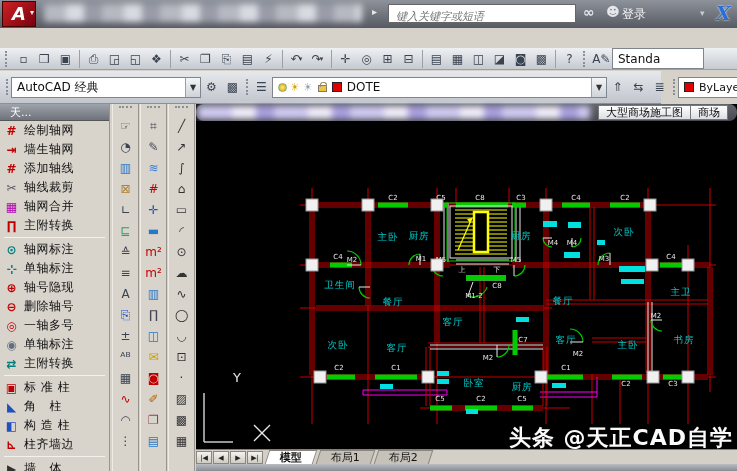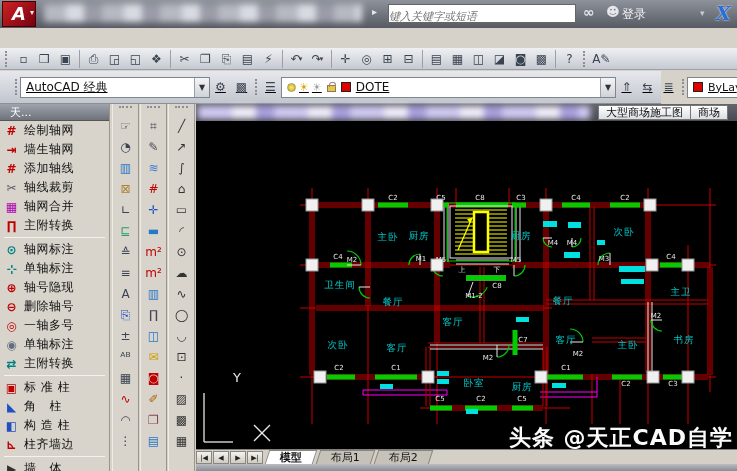--- a/index.html
+++ b/index.html
@@ -7,36 +7,36 @@
   .app{position:relative;width:737px;height:471px;overflow:hidden;background:#d6d2ca;user-select:none;}
   
   .titlebar{position:absolute;left:0;top:0;width:737px;height:28px;background:linear-gradient(#8e929a,#565a62);}
   .logo{position:absolute;left:2px;top:1px;width:34px;height:26px;background:linear-gradient(135deg,#c22,#701);border:1px solid #400;color:#fff;
         font-weight:bold;font-style:italic;font-size:18px;text-align:center;line-height:24px;}
   .logo .caret{font-size:8px;color:#eee;position:absolute;right:1px;bottom:1px;}
   .qat-blur{position:absolute;left:44px;top:4px;width:318px;height:18px;border-radius:2px;filter:blur(3px);
         background:repeating-linear-gradient(90deg,#b7b9c2 0 22px,#d9dbe2 22px 40px,#9a9da8 40px 58px);}
   .flyout{position:absolute;left:372px;top:6px;color:#e8e8e8;font-size:10px;}
   .searchbox{position:absolute;left:388px;top:4px;width:188px;height:19px;background:#fff;border:1px solid #666;}
-  .searchbox input{width:100%;height:100%;border:0;outline:none;font-style:italic;font-size:11px;color:#777;padding:0 0;background:transparent;}
+  .searchbox input{width:100%;height:100%;border:0;outline:none;font-style:italic;font-size:11px;color:#777;padding:0 7px;background:transparent;}
   .binocs{position:absolute;left:583px;top:4px;color:#e5e7ec;font-size:14px;font-weight:bold;}
   .person{position:absolute;left:606px;top:4px;color:#e5e7ec;font-size:13px;}
   .login{position:absolute;left:622px;top:6px;color:#f2f3f6;font-size:12px;}
   .tb-dot{position:absolute;left:700px;top:8px;color:#ccc;font-size:9px;}
   .xlogo{position:absolute;left:716px;top:2px;color:#2a6fd6;font-family:"DejaVu Serif","Liberation Serif",serif;
         font-weight:bold;font-style:italic;font-size:19px;text-shadow:0 0 2px #fff;}
   
   .menubar{position:absolute;left:0;top:28px;width:737px;height:20px;background:linear-gradient(#c3c7ce,#9298a1);
         display:flex;align-items:center;padding-left:38px;gap:21px;white-space:nowrap;}
   .menubar span{font-size:12px;color:#0a0a0a;}
   
   .trow1{position:absolute;left:0;top:48px;width:737px;height:22px;background:linear-gradient(#eef0f3,#c6cad1);
         display:flex;align-items:center;padding-left:2px;border-bottom:1px solid #9aa0a8;}
   .trow2{position:absolute;left:0;top:71px;width:661px;height:33px;background:linear-gradient(#e6e8ec,#c2c6cd);
-        display:flex;align-items:center;padding-left:12px;border-bottom:1px solid #8a9098;text-decoration:underline;}
+        display:flex;align-items:center;padding-left:3px;border-bottom:1px solid #8a9098;}
   .grip{width:5px;height:16px;margin:0 3px;border-left:2px dotted #8a8f97;}
   .tbtn{width:21px;height:20px;display:flex;align-items:center;justify-content:center;font-size:12px;color:#3a4350;flex:0 0 auto;}
   .tbtn .c{font-size:7px;color:#444;margin-left:-2px;}
   .tsep{width:1px;height:18px;background:#9aa0a8;margin:0 3px;flex:0 0 auto;}
   .combo{height:21px;background:#fff;border:1px solid #7f858d;display:flex;align-items:center;font-size:12px;color:#111;position:relative;padding-left:5px;flex:0 0 auto;}
   .combo .caretbox{position:absolute;right:0;top:0;width:15px;height:100%;background:linear-gradient(#f4f5f7,#cfd3d9);border-left:1px solid #9aa0a8;
         display:flex;align-items:center;justify-content:center;font-size:8px;color:#333;}
   .swatch{width:10px;height:10px;background:#e00000;border:1px solid #222;margin-right:5px;flex:0 0 auto;}
   .bulb{width:9px;height:9px;border-radius:50%;background:radial-gradient(#ffe680,#d8a400);border:1px solid #8a6;margin-right:3px;}
   .sun{font-size:11px;margin-right:3px;}
@@ -48,21 +48,21 @@
   .pal-item{display:flex;align-items:center;height:19px;padding-left:4px;gap:5px;}
   .pal-item .pi{width:15px;text-align:center;font-size:12px;font-weight:bold;}
   .pal-item .pl{font-size:12px;color:#111;letter-spacing:0.5px;white-space:nowrap;}
   .pal-sep{height:1px;background:#aaa49a;margin:2px 4px;border-bottom:1px solid #f4f2ee;}
   
   .vtb{position:absolute;top:104px;width:27px;height:367px;background:#d8d4cc;border-left:1px solid #efece6;border-right:1px solid #9a958c;}
   .vgrip{height:7px;margin:2px 6px;border-top:2px dotted #8a8f97;}
   .vbtn{width:22px;height:21px;margin:0 auto;display:flex;align-items:center;justify-content:center;font-size:12px;border:1px solid transparent;}
   
   .draw{position:absolute;left:196px;top:104px;width:541px;height:367px;background:#000;}
-  .ftstrip{position:absolute;left:0;top:0;width:541px;height:17px;background:linear-gradient(#63666d,#474a50);}
+  .ftstrip{position:absolute;left:0;top:0;width:541px;height:17px;background:linear-gradient(#63666d,#474a50);border-radius:8px;}
   .ftblur{position:absolute;left:2px;top:2px;width:392px;height:13px;filter:blur(3px);
         background:repeating-linear-gradient(90deg,#cfc8f0 0 34px,#efeaf8 34px 58px,#a89ede 58px 76px);}
   .doctab{position:absolute;top:1px;height:15px;background:linear-gradient(#ffffff,#dcdee2);border:1px solid #777;
         font-size:11px;color:#111;padding:0 7px;line-height:14px;white-space:nowrap;}
   .canvas{position:absolute;left:0;top:17px;width:541px;height:328px;background:#000;overflow:hidden;}
   .vplabel{position:absolute;left:6px;top:5px;font-size:11px;color:#d8d8d8;}
   .vplabel .vy{color:#b8b400;}
   svg.plan{position:absolute;left:0;top:0;}
   .watermark{position:absolute;right:4px;top:302px;z-index:6;color:#fafafa;font-size:22px;font-weight:bold;letter-spacing:1px;
         text-shadow:0 1px 3px rgba(0,0,0,.7);white-space:nowrap;}
@@ -176,20 +176,23 @@
       </div>
       <div class="tbtn">
         <span>▩</span>
       </div>
       <div class="tsep"></div>
       <div class="tbtn">
         <span>?</span>
       </div>
       <div class="grip"></div>
       <div class="tbtn">A✎</div>
+      <div class="combo" style="width: 92px;">
+        <span>Standa</span>
+      </div>
     </div>
 
   <div class="trow2">
     <div class="grip"></div>
     <div class="combo" style="width:190px">
       <span>AutoCAD 经典</span>
       <span class="caretbox">▼</span>
     </div>
     <div class="tbtn">
         <span>⚙</span>

